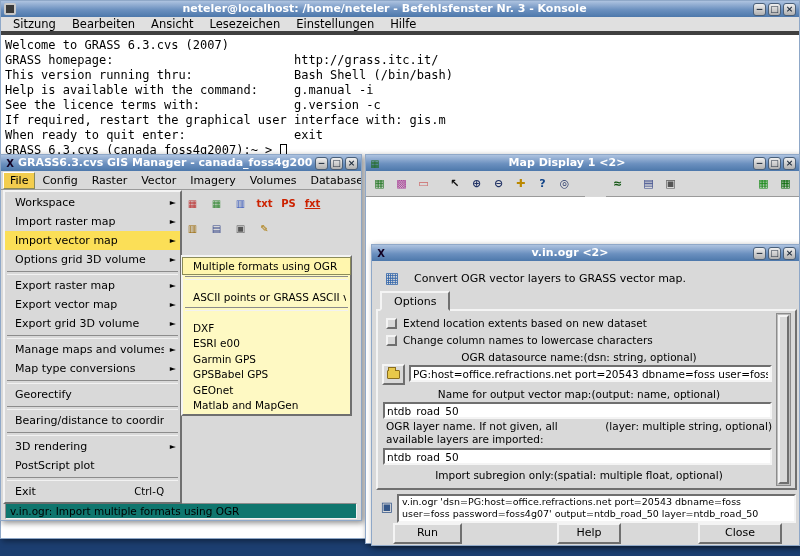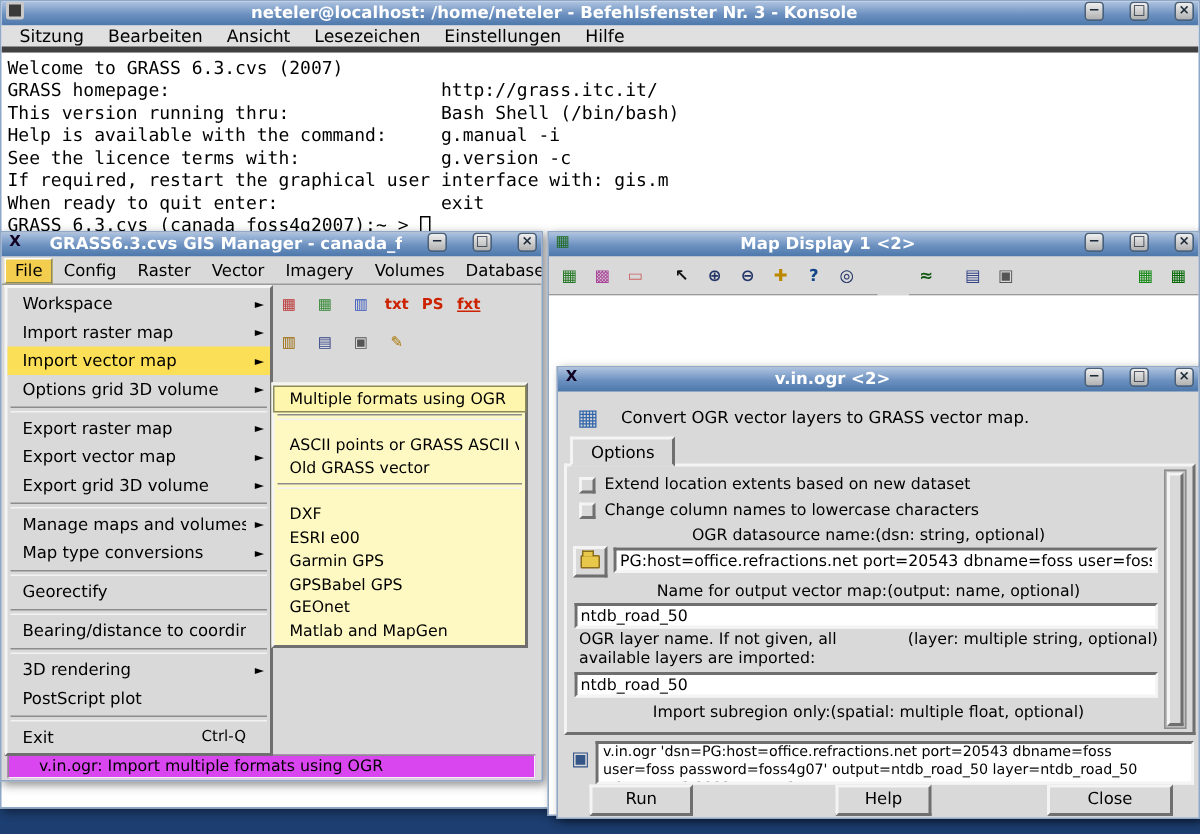--- a/index.html
+++ b/index.html
@@ -1,20 +1,20 @@
 <!DOCTYPE html>
 <html><head>
 <meta charset="utf-8">
 <style>
   *{box-sizing:border-box;margin:0;padding:0}
   html,body{width:800px;height:556px;overflow:hidden}
   body{position:relative;background:#1c3e70;font-family:"DejaVu Sans","Liberation Sans",sans-serif;color:#000}
 
   .window{position:absolute;overflow:hidden;border:1px solid #8fa8c8;box-shadow:2px 2px 6px rgba(0,0,0,.45)}
-  .titlebar{height:16px;background:linear-gradient(180deg,#aec3e0,#6b90bf 55%,#4d78ab);display:flex;align-items:flex-start;gap:17px;padding:0 3px;color:#fff;font-size:11px;font-weight:bold}
+  .titlebar{height:16px;background:linear-gradient(180deg,#aec3e0,#6b90bf 55%,#4d78ab);display:flex;align-items:center;gap:2px;padding:0 3px;color:#fff;font-size:11px;font-weight:bold}
   .title{flex:1;text-align:center;white-space:nowrap;overflow:hidden;line-height:16px}
   .title.left{text-align:left}
   .winbtn{flex:0 0 13px;width:13px;height:13px;border:1px solid #4a5f78;border-radius:3px;background:linear-gradient(#efefef,#b0b0b0);color:#1d2a3a;font-size:9px;line-height:11px;text-align:center;font-weight:bold}
   .appicon{width:12px;height:12px;flex:0 0 12px;display:inline-flex;align-items:center;justify-content:center;font-size:10px;font-weight:bold;color:#102}
   .appicon.term{background:#3a3a3a;border:2px solid #c9c9c9;border-radius:2px}
 
   
   .konsole{left:0;top:0;width:800px;height:539px;background:#fff}
   .kmenubar{height:18px;background:#e0e0e0;border-bottom:4px solid #404040;display:flex;align-items:center;padding-left:4px}
   .kmenu-item{font-size:11.5px;padding:1px 8px;white-space:nowrap}
@@ -35,21 +35,21 @@
   .dd-item{display:flex;align-items:center;height:19px;padding:0 4px 0 10px;font-size:11px}
   .dd-item.active{background:#fbdf57}
   .dd-label{flex:1;white-space:nowrap;overflow:hidden}
   .dd-accel{font-size:10px;padding-right:3px}
   .dd-arrow{width:9px;font-size:8px;text-align:right}
   .dd-item.separator{height:7px;padding:0;position:relative}
   .dd-item.separator::before{content:"";position:absolute;left:2px;right:2px;top:2px;height:2px;border-top:1px solid #8c8c8c;border-bottom:1px solid #f2f2f2}
   .submenu{position:absolute;left:180px;top:100px;width:171px;background:#fef9c3;border:2px solid;border-color:#f4f4f4 #6f6f6f #6f6f6f #f4f4f4;padding:1px 0;z-index:6}
   .submenu .dd-item{height:15.5px;font-size:10.5px}
   .submenu .dd-item.active{background:#fff6ae;outline:1px solid #8b8b5a}
-  .gstatus{position:absolute;left:4px;right:4px;top:348px;height:16px;background:#d946ef;border:1px solid;border-color:#8c8c8c #f2f2f2 #f2f2f2 #8c8c8c;font-size:10.5px;line-height:14px;padding:0 20px;white-space:nowrap;overflow:hidden}
+  .gstatus{position:absolute;left:4px;right:4px;top:348px;height:16px;background:#0f766e;border:1px solid;border-color:#8c8c8c #f2f2f2 #f2f2f2 #8c8c8c;font-size:10.5px;line-height:14px;padding:0 4px;white-space:nowrap;overflow:hidden}
 
   
   .mapdisp{left:365px;top:154px;width:435px;height:390px;background:#d9d9d9}
   .mtoolbar{position:absolute;left:0;right:0;top:16px;height:26px;background:#d9d9d9;border-bottom:1px solid #9a9a9a;display:flex;align-items:center;padding:0 3px;gap:1px}
   .mtoolbar .tbicon{width:21px;height:21px;font-size:11px}
   .tbicon.spacer{width:8px;background:transparent}
   .tbicon.push{margin-left:auto;width:0;background:transparent}
   .mcanvas{position:absolute;left:0;right:0;top:42px;bottom:0;background:#fff}
 
   
@@ -272,23 +272,20 @@
 
   <div class="dd-item active">
         <span class="dd-label">Multiple formats using OGR</span>
       </div>
       <div class="dd-item separator">
         <span class="dd-label"></span>
       </div>
       <div class="dd-item">
         <span class="dd-label">ASCII points or GRASS ASCII vector</span>
       </div>
-      <div class="dd-item">
-        <span class="dd-label">Old GRASS vector</span>
-      </div>
       <div class="dd-item separator">
         <span class="dd-label"></span>
       </div>
       <div class="dd-item">
         <span class="dd-label">DXF</span>
       </div>
       <div class="dd-item">
         <span class="dd-label">ESRI e00</span>
       </div>
       <div class="dd-item">

